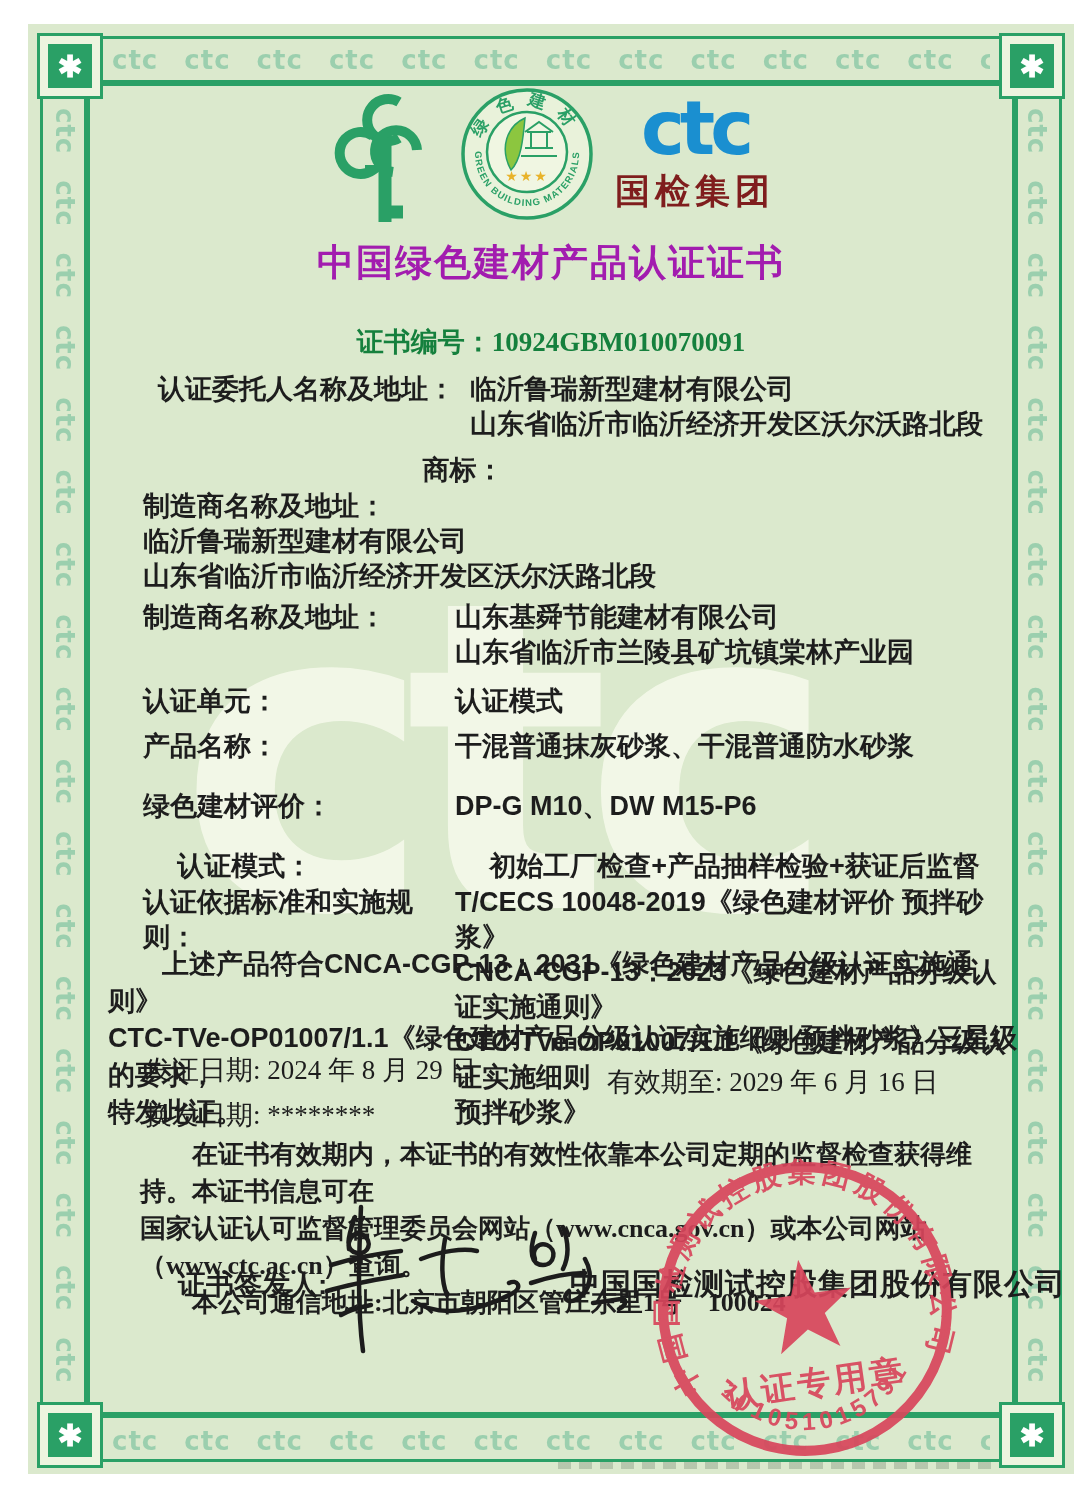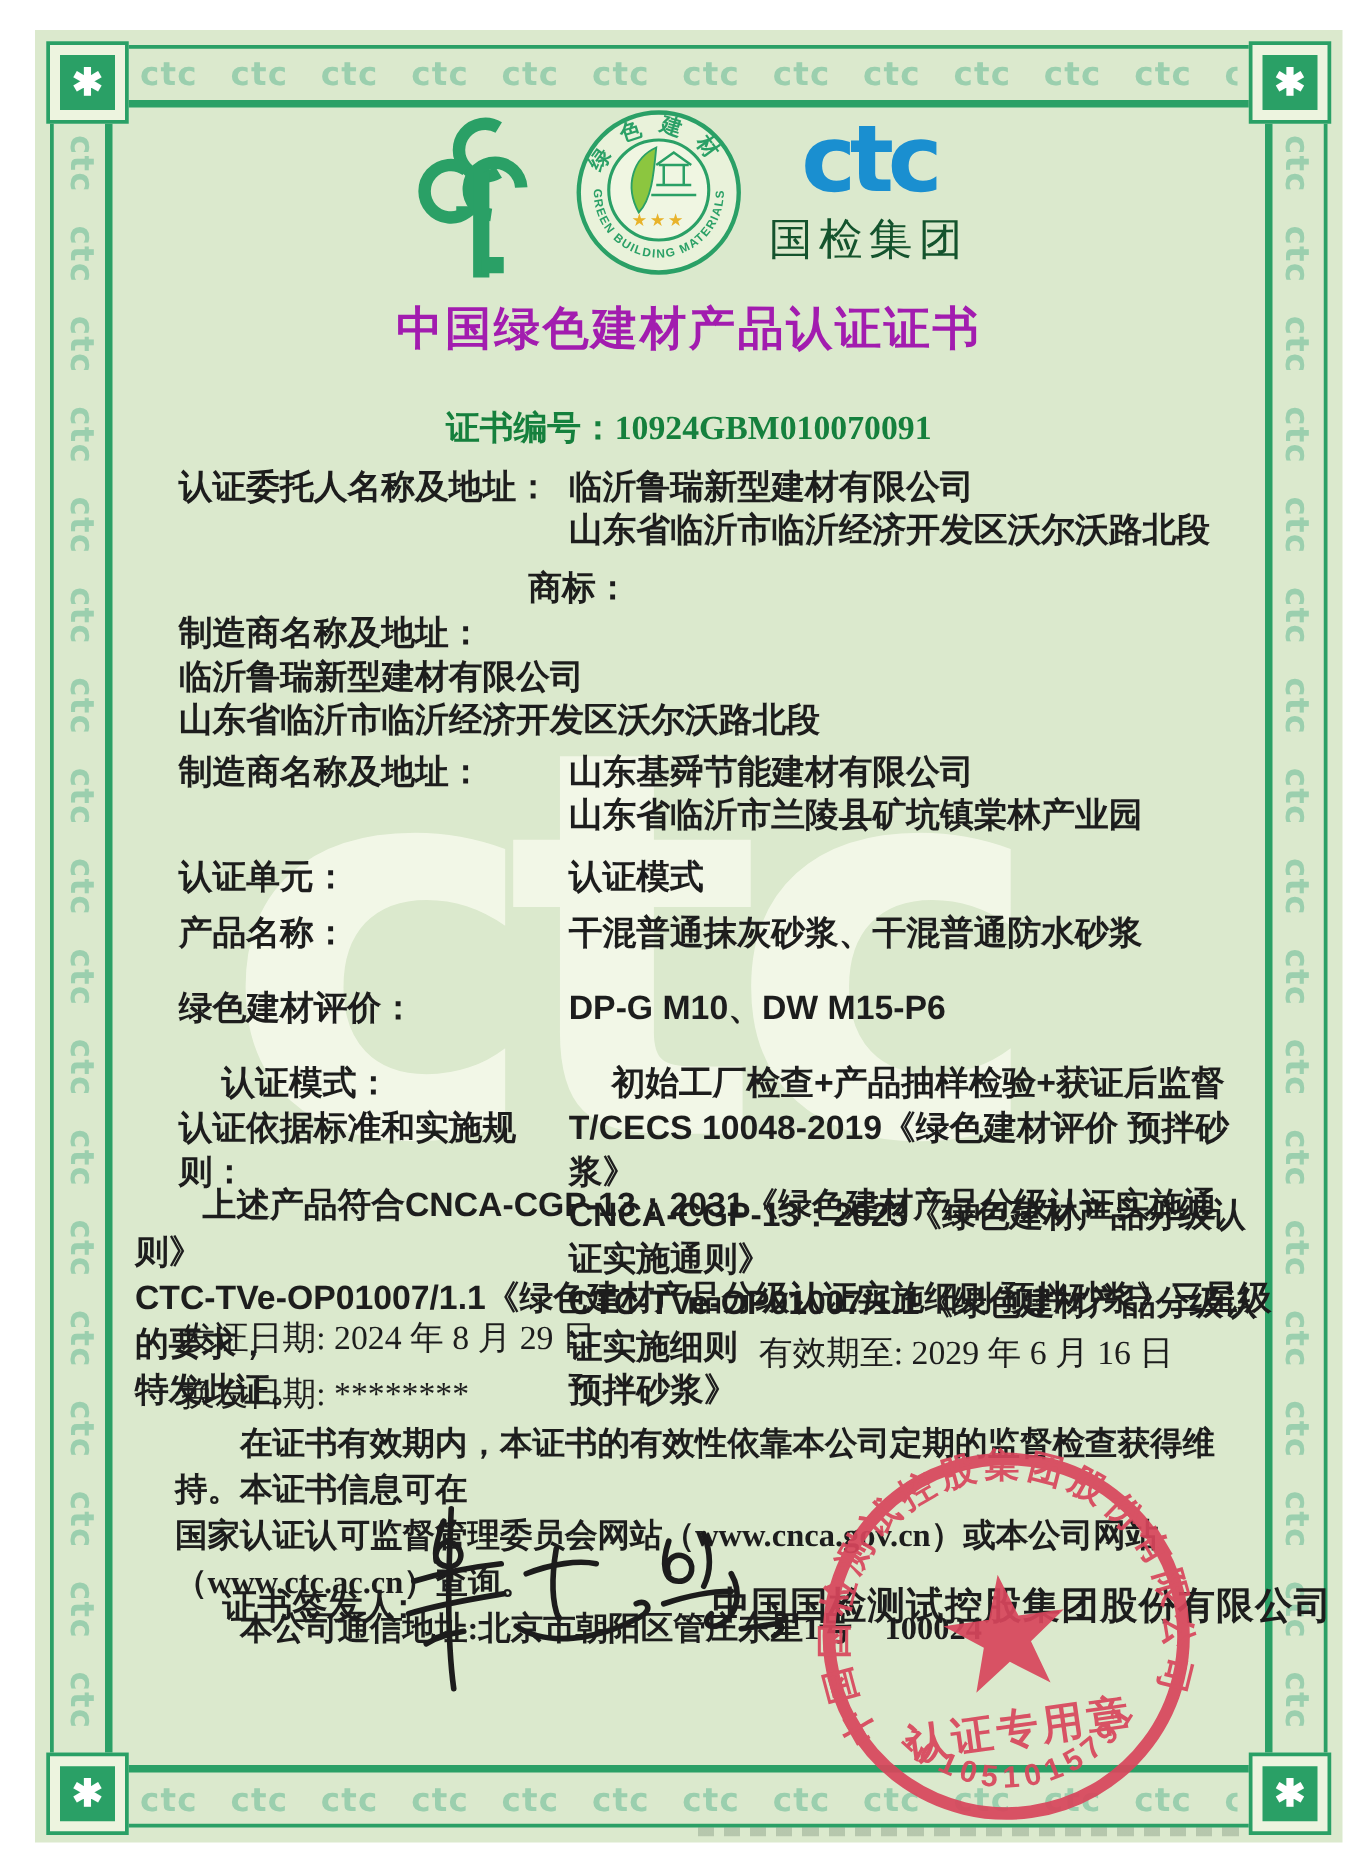--- a/index.html
+++ b/index.html
@@ -36,32 +36,32 @@
     position:absolute;left:150px;top:520px;z-index:1;
     font-family:"DejaVu Sans",sans-serif;font-weight:900;font-size:430px;line-height:430px;
     letter-spacing:-28px;color:rgba(248,251,238,0.78);user-select:none;
   }
   
   .logos{position:absolute;left:0;right:0;top:62px;display:flex;justify-content:center;
     align-items:flex-start;gap:20px;z-index:2;}
   .ctc-block{display:flex;flex-direction:column;align-items:center;margin-top:10px;}
   .ctc-word{font-family:"DejaVu Sans",sans-serif;font-weight:900;font-size:74px;line-height:64px;
     color:#1a8fd0;letter-spacing:-5px;}
-  .ctc-sub{font-size:35px;font-weight:400;color:#14532d;letter-spacing:5px;margin-top:8px;}
+  .ctc-sub{font-size:35px;font-weight:700;color:#7f1d1d;letter-spacing:5px;margin-top:8px;}
   .title{position:absolute;left:0;right:0;top:214px;text-align:center;z-index:2;
     font-family:"Liberation Serif",serif;font-weight:900;font-size:37px;color:#a21caf;letter-spacing:2px;}
   .certno{position:absolute;left:0;right:0;top:300px;text-align:center;z-index:2;
     font-family:"Liberation Serif",serif;font-weight:700;font-size:27px;color:#15803d;}
   
   .fields{position:absolute;left:115px;right:60px;top:348px;z-index:2;}
   .row{display:flex;}
   .flabel{width:312px;flex:none;font-weight:700;font-size:27px;line-height:35px;}
   .fvalue{font-weight:700;font-size:27px;line-height:35px;}
   .fvalue div{min-height:35px;}
-  .m11{margin-bottom:11px;} .m0{margin-bottom:1px;justify-content:center;} .m5{margin-bottom:6px;flex-direction:column;}
+  .m11{margin-bottom:11px;margin-left:15px;} .m0{margin-bottom:1px;justify-content:center;} .m5{margin-bottom:6px;flex-direction:column;}
   .m13{margin-bottom:14px;} .m9{margin-bottom:10px;} .m24{margin-bottom:25px;}
   
   .statement{position:absolute;left:80px;right:55px;top:922px;z-index:2;
     font-weight:700;font-size:27px;line-height:37px;}
   .statement .l1{text-indent:2em;}
   
   .dates{position:absolute;left:117px;right:60px;top:1028px;z-index:2;
     font-family:"Liberation Serif",serif;font-size:27px;}
   .date-left{position:absolute;left:0;top:0;}
   .date-left div{margin-bottom:9px;}

